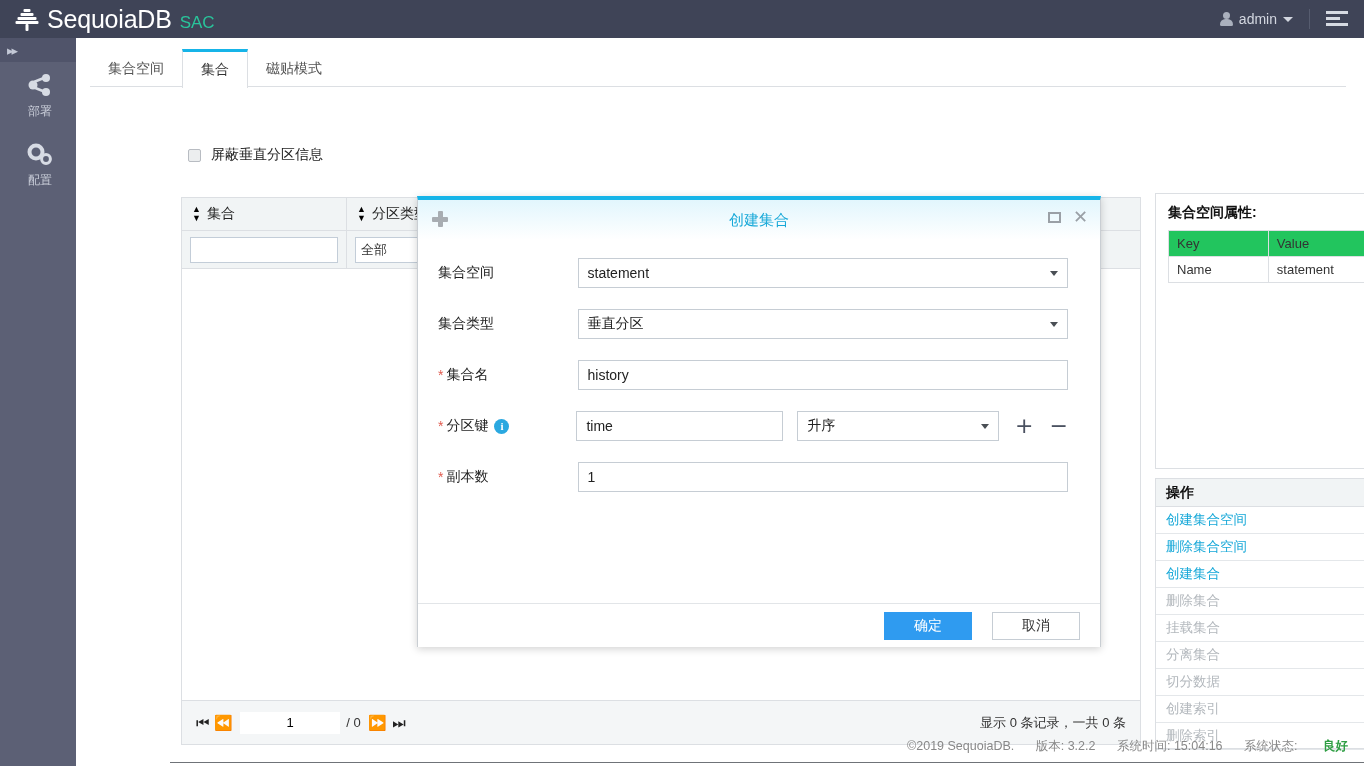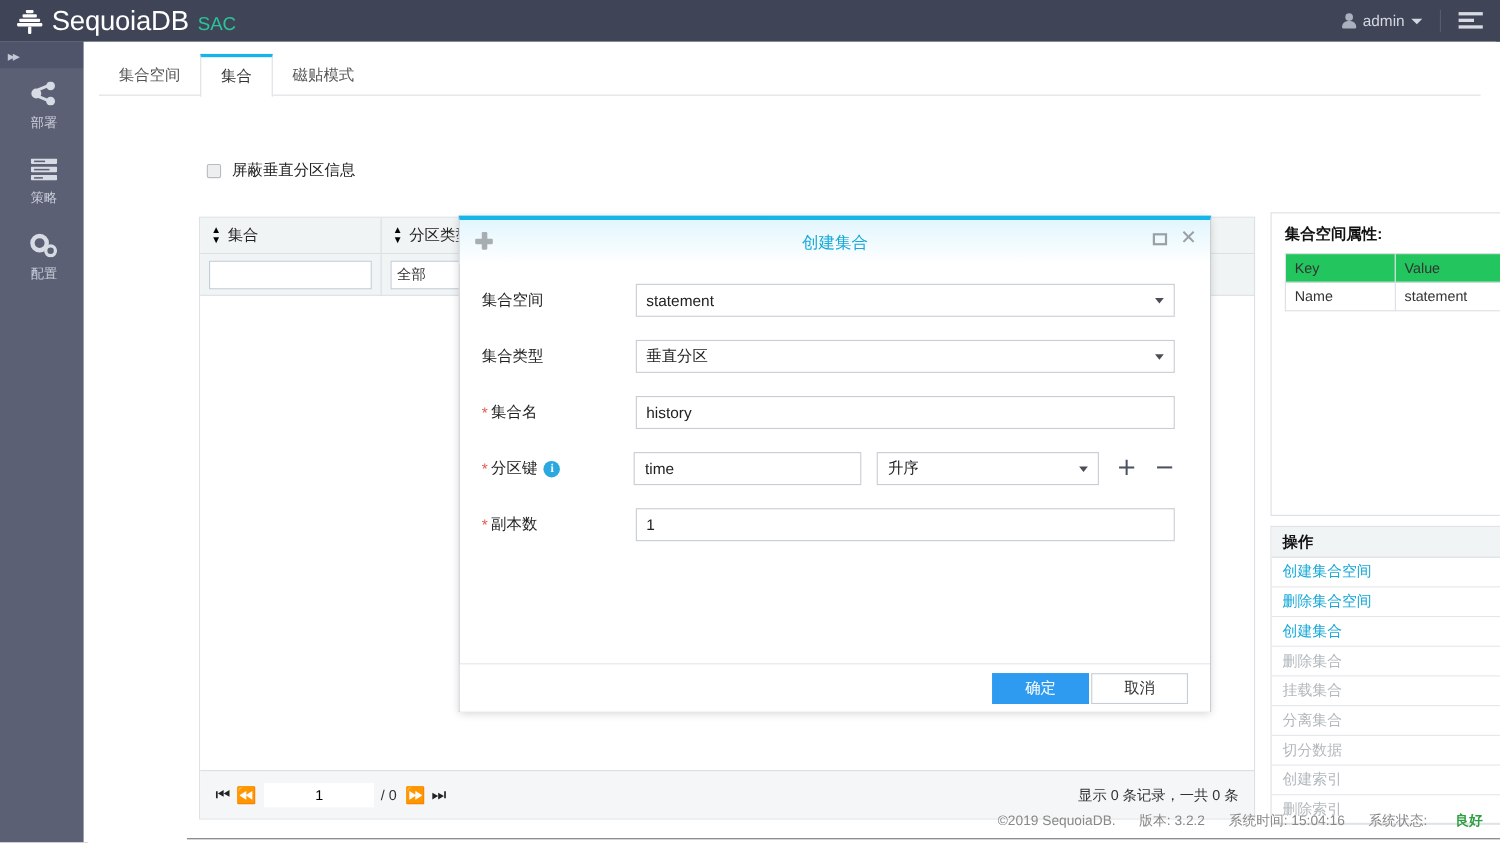--- a/index.html
+++ b/index.html
@@ -183,21 +183,21 @@
     position: absolute; right: 9px; top: 50%; margin-top: -2px;
     width: 0; height: 0; border-left: 4px solid transparent; border-right: 4px solid transparent; border-top: 5px solid #4a4f55;
   }
   .w-full { width: 492px; }
   .w-half { width: 209px; }
   .w-sort { width: 204px; margin-left: 14px; }
   .pm-btn { font-size: 22px; color: #4a5160; margin-left: 16px; cursor: pointer; line-height: 1; font-family: "DejaVu Sans", sans-serif; }
 
   .modal-foot {
     height: 44px; border-top: 1px solid #e2e5e8; display: flex; align-items: center;
-    justify-content: flex-end; padding-right: 20px; gap: 2px; background: #fff;
+    justify-content: flex-end; padding-right: 20px; gap: 20px; background: #fff;
   }
   .btn-primary {
     width: 88px; height: 28px; background: #2f9bf0; color: #fff; border: 1px solid #2f9bf0;
     font-size: 14px; display: flex; align-items: center; justify-content: center; cursor: pointer;
   }
   .btn-default {
     width: 88px; height: 28px; background: #ffffff; color: #333; border: 1px solid #c6cdd4;
     font-size: 14px; display: flex; align-items: center; justify-content: center; cursor: pointer;
   }
 </style>
@@ -249,33 +249,20 @@
           <circle cx="18" cy="4" r="4" fill="#d7dbe4"></circle>
           <circle cx="5" cy="11" r="4.5" fill="#d7dbe4"></circle>
           <circle cx="18" cy="18" r="4" fill="#d7dbe4"></circle>
           <rect x="6" y="6.5" width="12" height="2.6" fill="#d7dbe4" transform="rotate(-22 6 6.5)"></rect>
           <rect x="6" y="12" width="12" height="2.6" fill="#d7dbe4" transform="rotate(22 6 12)"></rect>
         </svg>
       </span>
       <span class="side-label">部署</span>
     </div>
 
-    <div class="side-item">
-      <span class="side-glyph">
-        <svg width="24" height="20" viewBox="0 0 24 20">
-          <rect x="0" y="0" width="24" height="5" rx="1" fill="#d7dbe4"></rect>
-          <rect x="0" y="7.5" width="24" height="5" rx="1" fill="#d7dbe4"></rect>
-          <rect x="0" y="15" width="24" height="5" rx="1" fill="#d7dbe4"></rect>
-          <rect x="3" y="2" width="10" height="1.4" fill="#5c6075"></rect>
-          <rect x="3" y="9.5" width="14" height="1.4" fill="#5c6075"></rect>
-          <rect x="3" y="17" width="8" height="1.4" fill="#5c6075"></rect>
-        </svg>
-      </span>
-      <span class="side-label">策略</span>
-    </div>
 
     <div class="side-item">
       <span class="side-glyph">
         <svg width="26" height="22" viewBox="0 0 26 22">
           <circle cx="9" cy="9" r="6.5" fill="none" stroke="#d7dbe4" stroke-width="4"></circle>
           <circle cx="9" cy="9" r="2.4" fill="#5c6075"></circle>
           <circle cx="19" cy="16" r="4.4" fill="none" stroke="#d7dbe4" stroke-width="3"></circle>
           <circle cx="19" cy="16" r="1.6" fill="#5c6075"></circle>
         </svg>
       </span>

